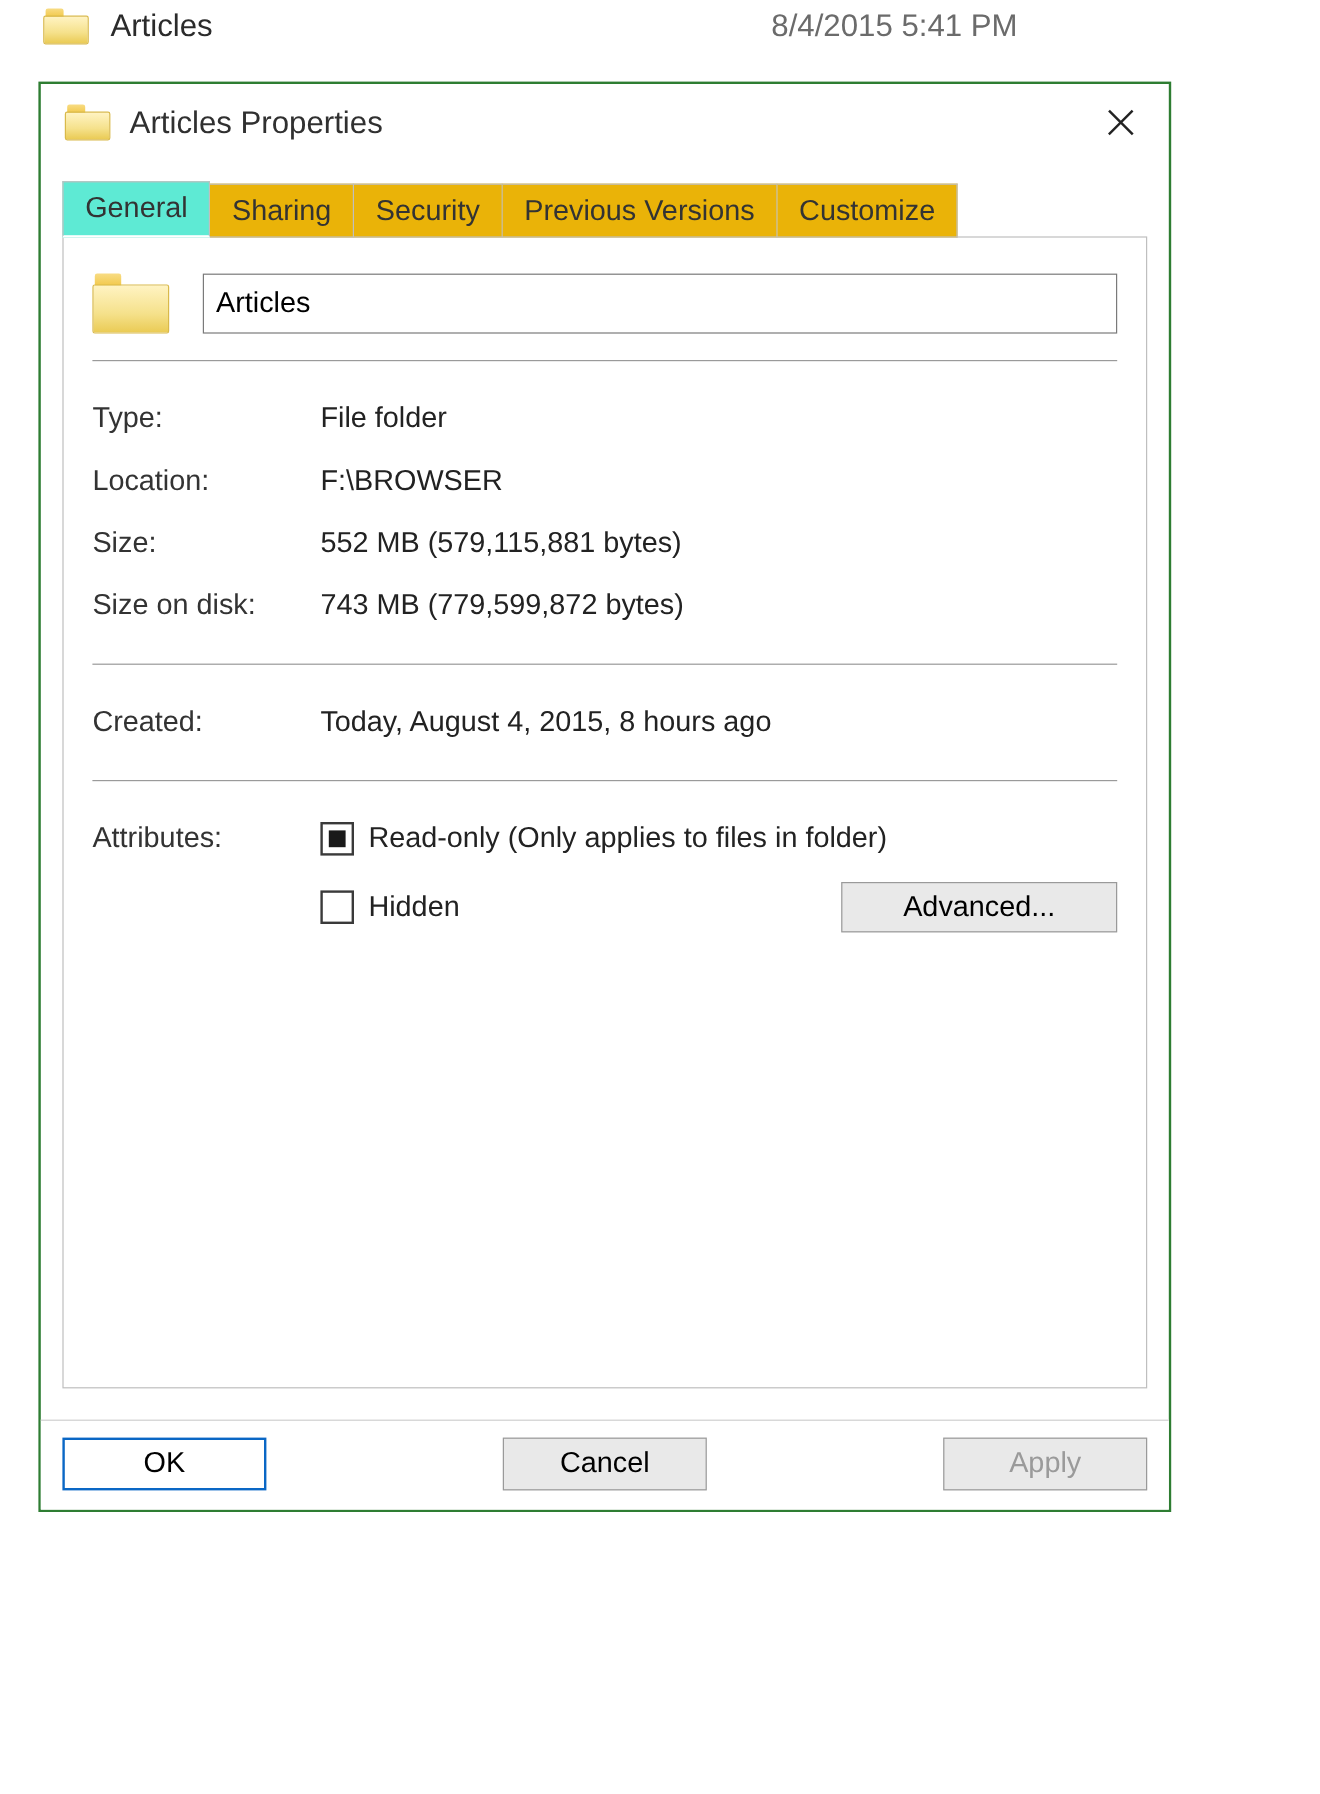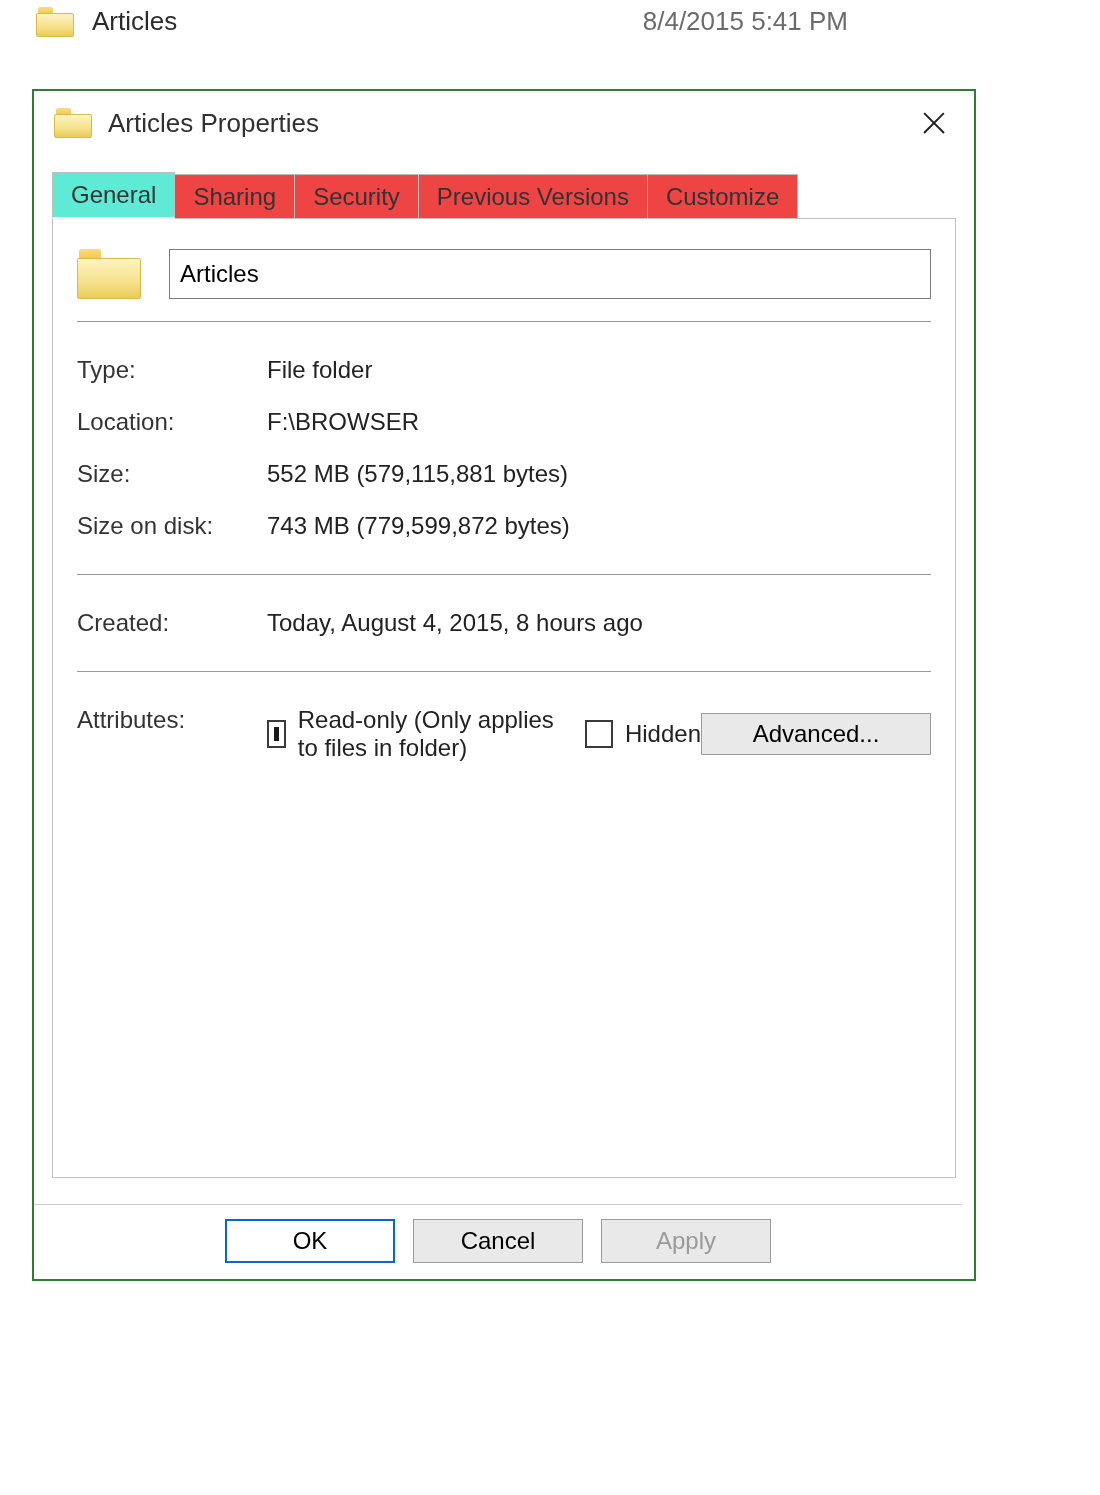--- a/index.html
+++ b/index.html
@@ -28,21 +28,20 @@
     .folder-icon .body { position:absolute; top:6px; left:0; right:0; bottom:0; background: linear-gradient(#fff3c2,#f5e18b 60%,#eacb55); border:1px solid #d9b94a; border-radius: 2px; }
     .folder-large { width: 64px; height: 50px; }
     .folder-large .tab { width:22px; height:10px; }
     .folder-large .body { top:9px; }
 
     
     .dialog {
       position: absolute; left: 32px; top: 68px; width: 944px; height: 1192px;
       background: #ffffff;
       border: 2px solid #2e7d32;
-      margin-top: 21px;
     }
     .titlebar {
       display:flex; align-items:center; justify-content:space-between;
       padding: 12px 16px 8px 20px;
     }
     .titlebar .left { display:flex; align-items:center; gap: 16px; }
     .titlebar .title { font-size: 26px; color:#303030; }
     .close-btn { background:transparent; border:none; cursor:pointer; padding:6px 10px; line-height:0; }
     .close-x { width:28px; height:28px; display:block; }
     .close-x::before, .close-x::after {
@@ -52,21 +51,21 @@
     .close-x::before { transform: rotate(45deg); top:13px; left:0; }
     .close-x::after  { transform: rotate(-45deg); top:13px; left:0; }
 
     
     .tabs {
       display:flex; align-items:flex-end; gap:0; padding: 20px 18px 0 18px;
       border-bottom: none;
     }
     .tab-btn {
       font-size: 24px; padding: 8px 18px 8px 18px;
-      background:#ef4444; border:1px solid #bfbfbf; border-bottom:none;
+      background:#eab308; border:1px solid #bfbfbf; border-bottom:none;
       color:#333; cursor:pointer; position:relative; top:1px;
     }
     .tab-btn + .tab-btn { border-left:none; }
     .tab-btn.active { background:#5eead4; border-bottom: 2px solid #ffffff; z-index:2; }
     .tab-panel {
       margin: 0 18px 0 18px; padding: 30px 24px 20px 24px;
       border: 1px solid #bfbfbf; border-top: 1px solid #bfbfbf;
       height: 960px; position:relative;
     }
 
@@ -74,40 +73,40 @@
     .row-icon-input { display:flex; align-items:center; gap: 28px; }
     .name-input {
       flex:1; height: 50px; font-size: 24px; padding: 6px 10px;
       background:#ffffff; border:1px solid #7a7a7a;
     }
     hr.sep { border:0; border-top:1px solid #9a9a9a; margin: 22px 0; }
 
     .kv { display:flex; padding: 12px 0; }
     .kv .label { width: 190px; color:#333; }
     .kv .value { color:#222; }
-    .attrs-col { display:flex; flex-direction:row; gap: 22px; flex:1; }
+    .attrs-col { display:flex; flex-direction:column; gap: 22px; flex:1; }
     .chk-line { display:flex; align-items:center; gap: 12px; }
     .chk-label { color:#222; }
 
     
     .chk { width:28px; height:28px; border:2px solid #3a3a3a; background:#fff; display:inline-block; position:relative; }
     .chk.indet::after { content:""; position:absolute; left:5px; right:5px; top:5px; bottom:5px; background:#1a1a1a; }
     .chk.unchecked::after { content:""; }
 
     .btn {
       font-size: 24px; padding: 6px 24px; background:#e9e9e9;
       border:1px solid #9a9a9a; cursor:pointer; min-width: 140px; text-align:center;
     }
     .btn.primary { border:2px solid #0a67c5; background:#ffffff; }
     .btn.disabled { color:#9a9a9a; }
 
     
     .dialog-buttons {
-      position:absolute; left:0; right:12px; bottom:0; padding: 14px 18px 16px 18px;
-      display:flex; justify-content:center; gap: 18px;
+      position:absolute; left:0; right:0; bottom:0; padding: 14px 18px 16px 18px;
+      display:flex; justify-content:space-between; gap: 18px;
       border-top:1px solid #cfcfcf;
       background:#ffffff;
     }
   </style>
 </head>
 <body>
 <div class="root">
 
   <div class="explorer-row">
     <div class="left">

